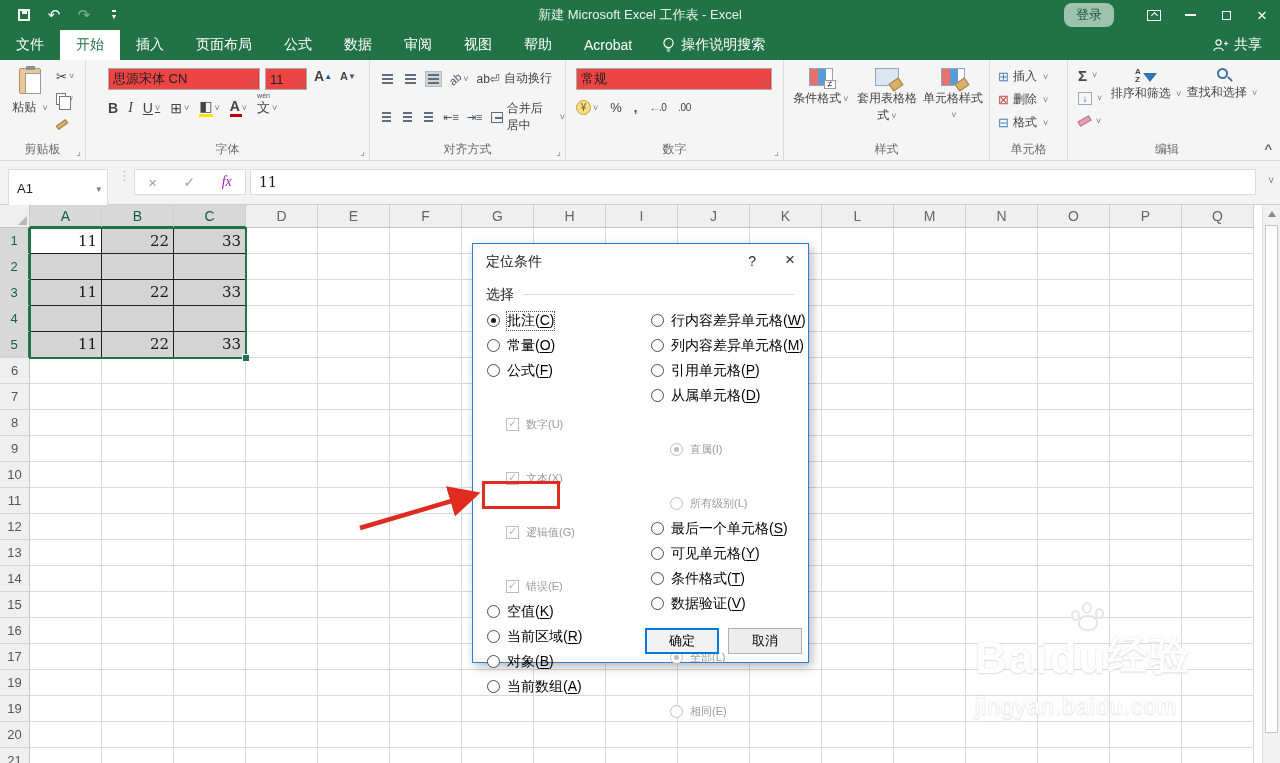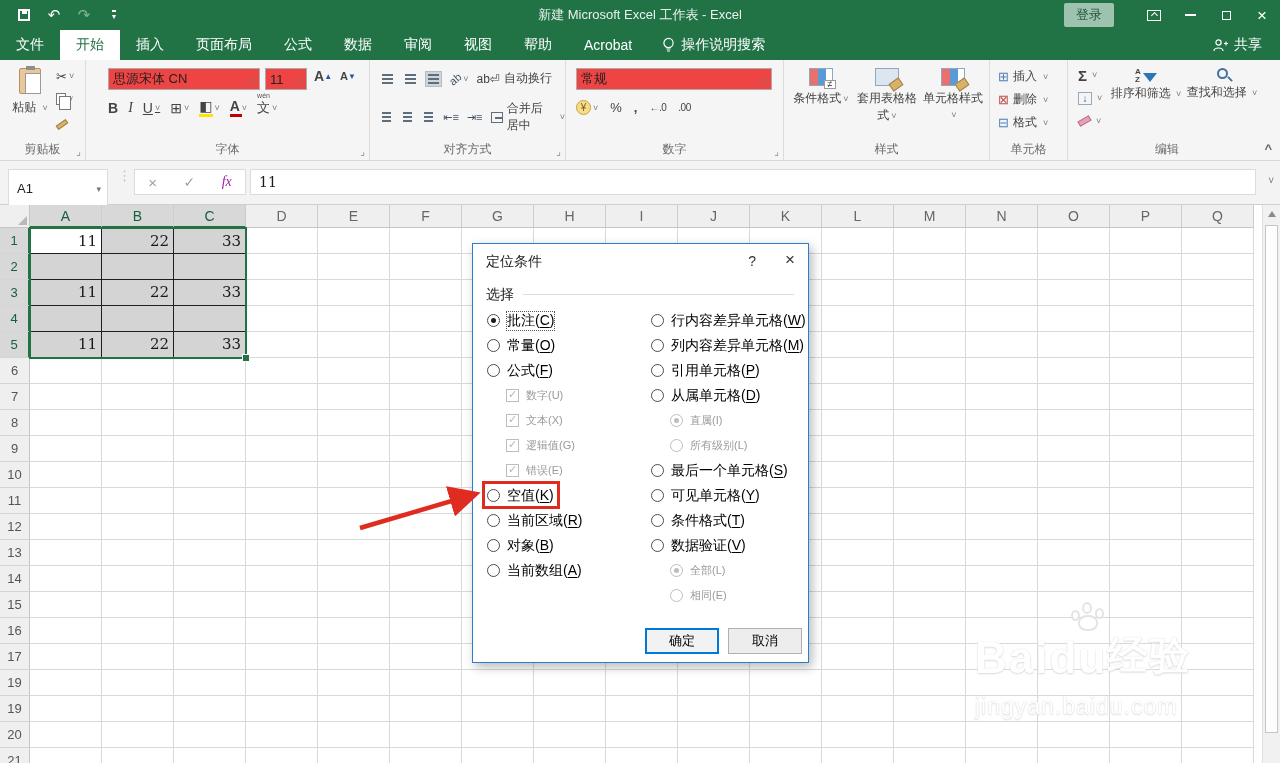--- a/index.html
+++ b/index.html
@@ -10,21 +10,21 @@
   
   .titlebar { position:absolute; left:0; top:0; width:1280px; height:30px; background:#217346; color:#fff; }
   .qat { position:absolute; left:14px; top:0; height:30px; display:flex; align-items:center; gap:10px; }
   .qicon { display:inline-flex; align-items:center; justify-content:center; width:20px; height:22px; font-size:15px; color:#fff; cursor:pointer; }
   .qicon.dim { opacity:.45; }
   .floppy { width:12px; height:12px; border:2px solid #fff; position:relative; }
   .floppy::before { content:""; position:absolute; left:2px; top:-1px; width:5px; height:4px; background:#fff; }
   .qmore { display:inline-block; border-top:2px solid #fff; font-size:8px; line-height:8px; padding-top:1px; color:#fff; }
   .wtitle { position:absolute; left:0; right:0; top:0; height:30px; text-align:center; line-height:30px; font-size:13px; color:#e8f1ec; }
   .wincontrols { position:absolute; right:0; top:0; height:30px; display:flex; align-items:center; }
-  .signin { background:#9dc3ae; color:#1d5438; font-size:13px; padding:3px 12px; border-radius:2px; margin-right:22px; cursor:pointer; }
+  .signin { background:#9dc3ae; color:#1d5438; font-size:13px; padding:3px 12px; border-radius:8px; margin-right:22px; cursor:pointer; }
   .wbtn { width:36px; height:30px; display:inline-flex; align-items:center; justify-content:center; color:#fff; cursor:pointer; }
   .ic-ribbonopts { width:14px; height:11px; border:1px solid #fff; position:relative; }
   .ic-ribbonopts::after { content:""; position:absolute; left:4px; top:2px; width:4px; height:4px; border-top:1px solid #fff; border-right:1px solid #fff; transform:rotate(-45deg); }
   .ic-min { width:11px; height:0; border-top:2px solid #fff; }
   .ic-restore { width:9px; height:9px; border:1px solid #fff; position:relative; background:#217346; }
   .ic-restore::before { content:""; position:absolute; left:2px; top:-4px; width:9px; height:9px; border:1px solid #fff; z-index:-1; }
   .ic-close { font-size:17px; line-height:17px; }
 
   
   .tabrow { position:absolute; left:0; top:30px; width:1280px; height:30px; background:#217346; display:flex; align-items:stretch; color:#fff; font-size:14px; }
@@ -158,21 +158,21 @@
   .dialog { position:absolute; left:472px; top:243px; width:337px; height:420px; background:#fff; border:1px solid #2b7cd3; box-shadow:3px 4px 10px rgba(0,0,0,.28); z-index:10; font-size:14px; color:#000; }
   .dtitle { position:absolute; left:13px; top:9px; font-size:14px; color:#1a1a1a; }
   .dhelp { position:absolute; right:52px; top:9px; color:#333; cursor:pointer; }
   .dclose { position:absolute; right:13px; top:6px; font-size:17px; color:#333; cursor:pointer; }
   .dsection { position:absolute; left:13px; top:42px; color:#1a1a1a; }
   .dline { position:absolute; left:50px; right:14px; top:50px; height:1px; background:#dcdcdc; }
   .dcol { position:absolute; top:64px; }
   .dcol.left { left:14px; width:160px; }
   .dcol.right { left:178px; width:156px; }
   .opt { display:flex; align-items:center; gap:7px; height:25px; cursor:pointer; }
-  .opt.indent { margin-left:19px; }
+  .opt.indent { margin-left:19px;margin-top:29px; }
   .opt .olabel u { text-underline-offset:2px; }
   .opt.disabled { color:#9a9a9a; cursor:default; }
   .olabel.focus { outline:1px dotted #555; }
   .radio { width:13px; height:13px; border:1px solid #4d4d4d; border-radius:50%; background:#fff; position:relative; flex:none; }
   .radio.checked::after { content:""; position:absolute; left:3px; top:3px; width:5px; height:5px; border-radius:50%; background:#1a1a1a; }
   .radio.disabled { border-color:#bdbdbd; }
   .radio.disabled.checked::after { background:#bdbdbd; }
   .checkbox { width:13px; height:13px; border:1px solid #bdbdbd; background:#fff; position:relative; flex:none; }
   .checkbox.checked::after { content:"✓"; position:absolute; left:1px; top:-2px; font-size:11px; color:#b5b5b5; }
   .redbox { position:absolute; left:9px; top:237px; width:78px; height:28px; border:3px solid #e02b20; z-index:11; pointer-events:none; }

